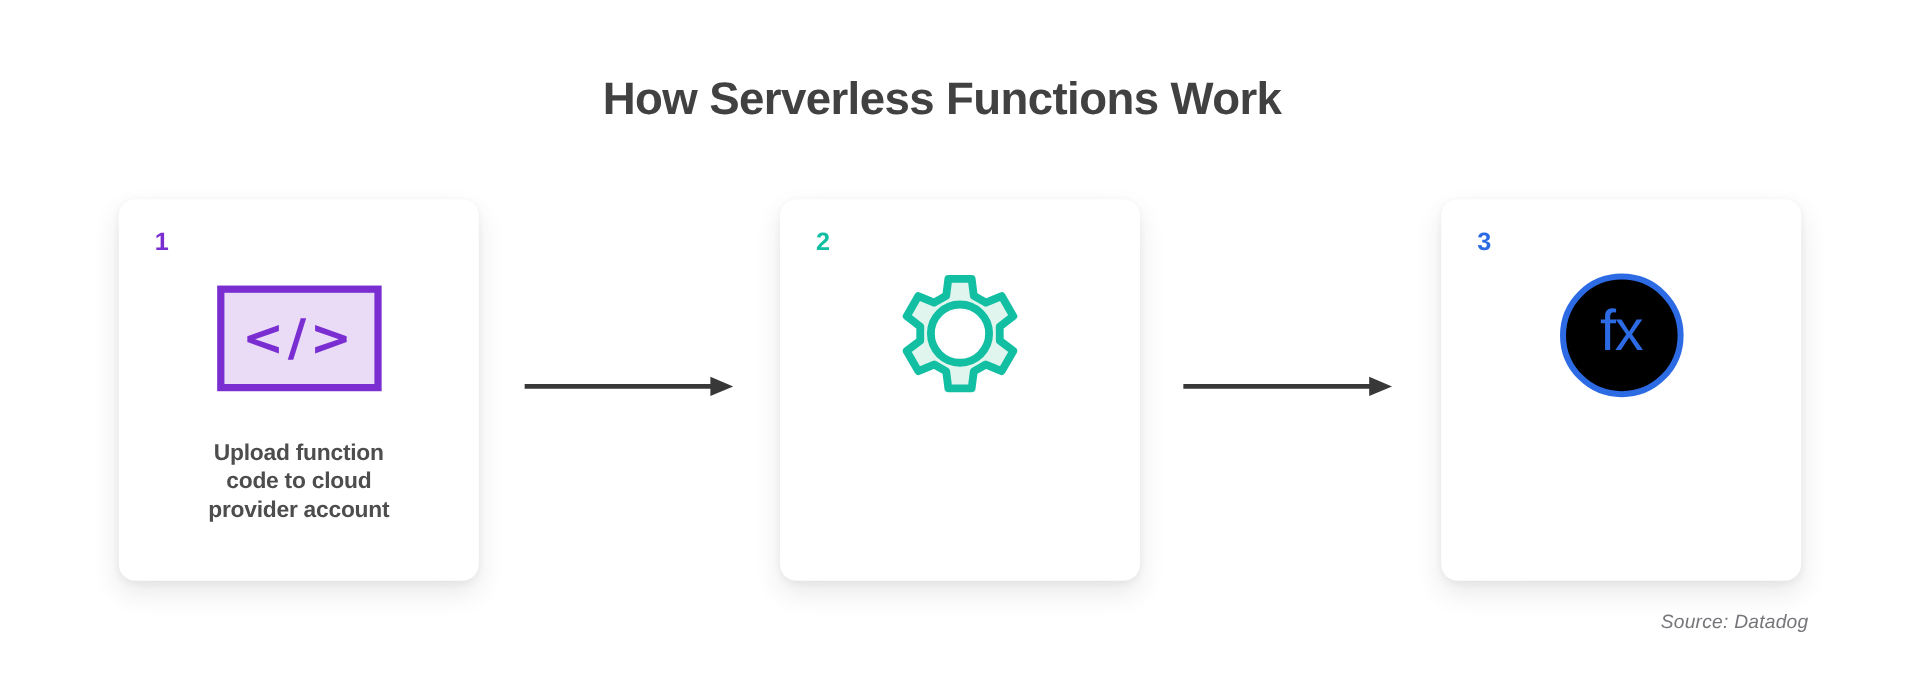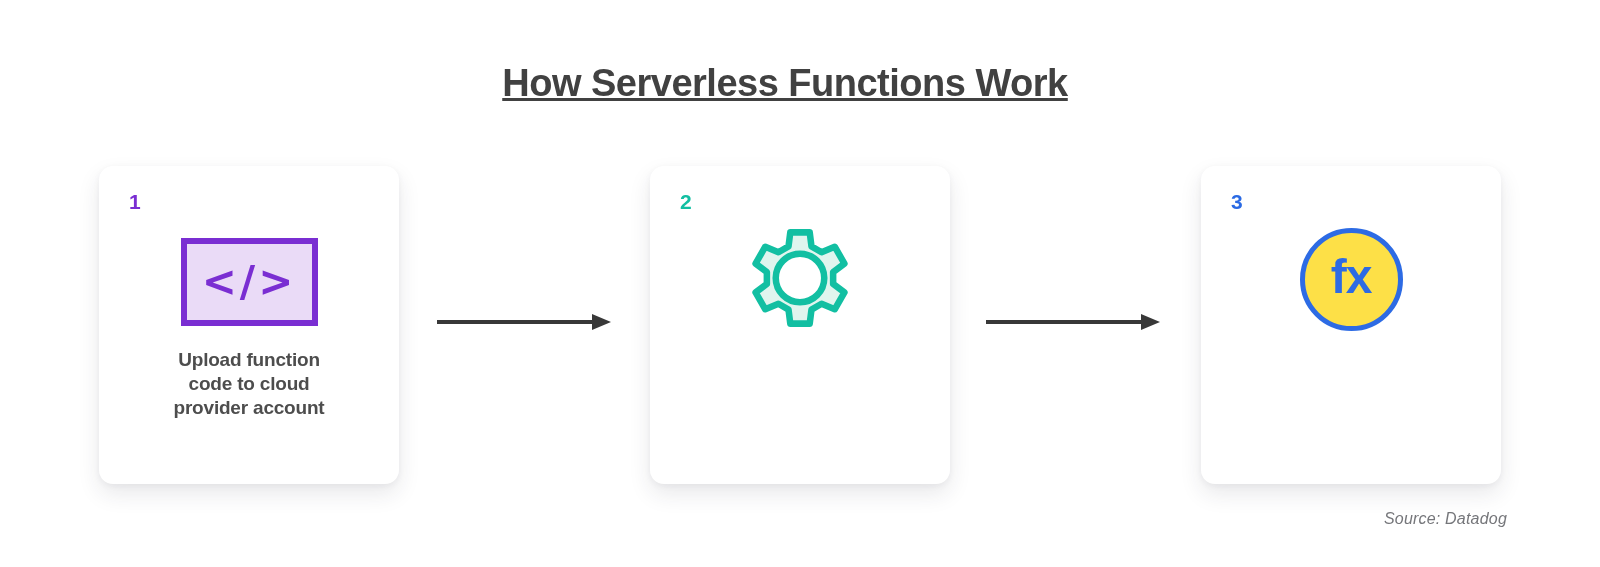--- a/index.html
+++ b/index.html
@@ -11,21 +11,21 @@
   }
   .canvas {
     position: absolute; inset: 0;
     background: #ffffff;
   }
   .title {
     position: absolute;
     top: 62px; left: 0; width: 1570px;
     text-align: center;
     font-size: 38px; font-weight: 700;
-    color: #414141; letter-spacing: -0.5px; text-decoration: underline;
+    color: #414141; letter-spacing: -0.5px;
   }
   .step-card {
     position: absolute;
     top: 166px; width: 300px; height: 318px;
     background: #ffffff;
     border-radius: 14px;
     box-shadow: 0 10px 22px rgba(40, 40, 60, 0.10), 0 2px 6px rgba(40, 40, 60, 0.05);
   }
   .step-card--1 { left: 99px; }
   .step-card--2 { left: 650px; }
@@ -46,28 +46,28 @@
     border: 6px solid #7a2ed2;
     background: #eadbf7;
     display: flex; align-items: center; justify-content: center;
     font-size: 42px; font-weight: 700; color: #7a2ed2;
     letter-spacing: 3px; line-height: 1;
     font-family: "DejaVu Sans", sans-serif;
   }
   .fx-circle {
     width: 103px; height: 103px;
     border: 5px solid #2d6be4; border-radius: 50%;
-    background: #fde047;
+    background: #000000;
     display: flex; align-items: center; justify-content: center;
-    font-size: 48px; font-weight: 700; color: #2d6be4;
+    font-size: 48px; font-weight: 400; color: #2d6be4;
     letter-spacing: -1px; line-height: 1;
     padding-bottom: 6px;
   }
   .step-description {
-    position: absolute; top: 182px; left: 0; width: 100%;
+    position: absolute; top: 200px; left: 0; width: 100%;
     text-align: center;
     font-size: 19px; font-weight: 700; line-height: 24px;
     color: #4d4d4d; letter-spacing: -0.2px;
     white-space: pre-line;
   }
   .flow-arrow { position: absolute; top: 313px; }
   .flow-arrow--1 { left: 437px; }
   .flow-arrow--2 { left: 986px; }
   .source-credit {
     position: absolute; top: 510px; right: 93px;

